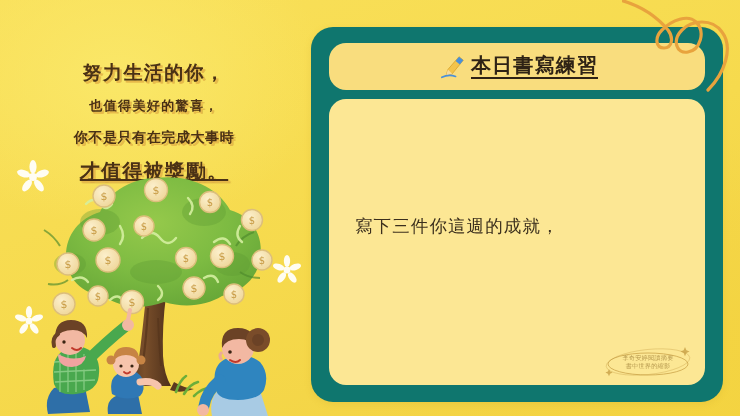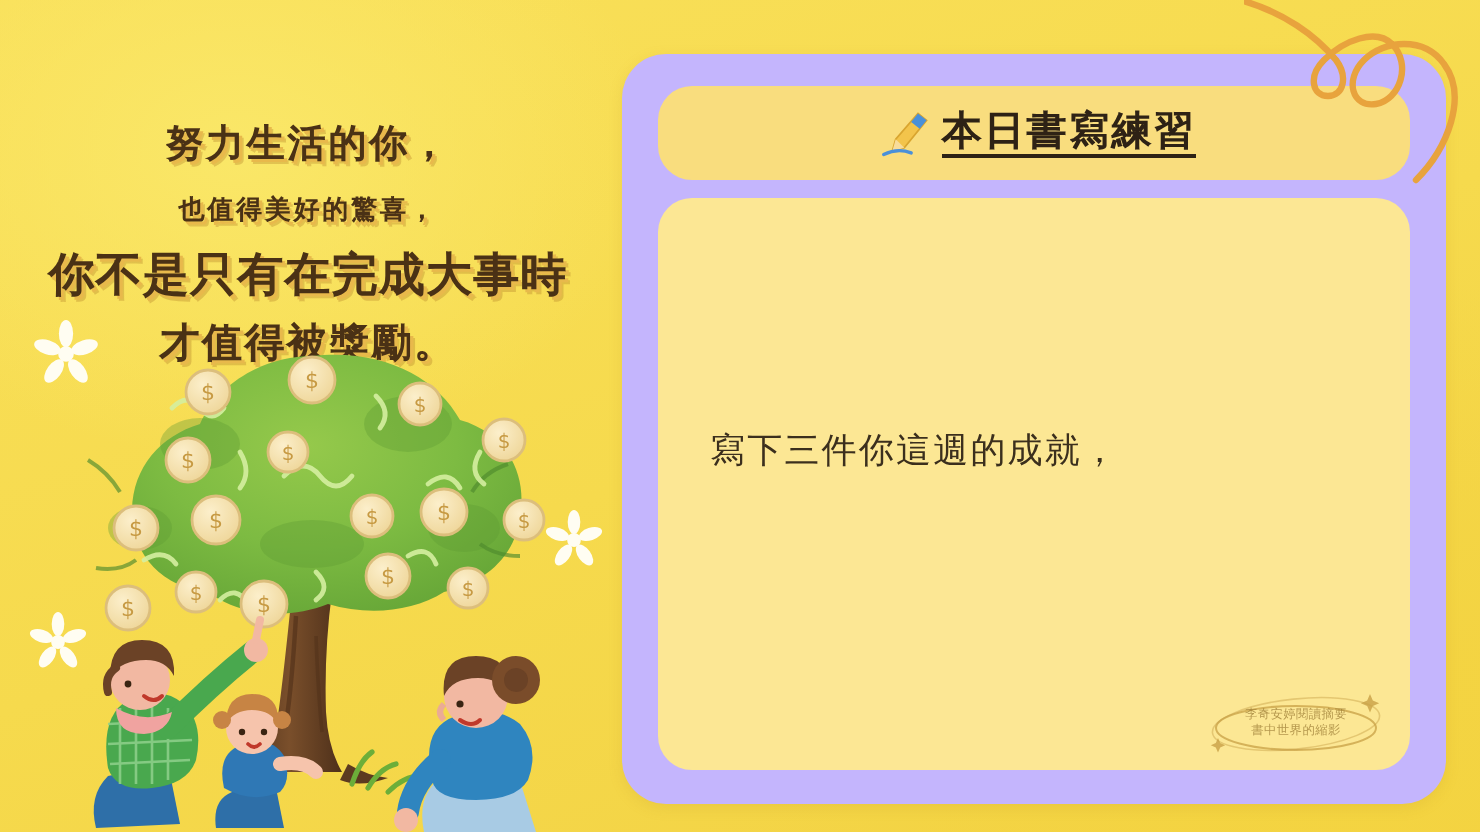--- a/index.html
+++ b/index.html
@@ -50,22 +50,22 @@
     line-height: 33px;
     letter-spacing: 1.4px;
     color: #4a3115;
     text-shadow:
       1.6px 1.6px 0 #e8b94b,
       2.4px 2.4px 0 rgba(180,130,40,0.35);
     white-space: nowrap;
   }
   .quote-line.l1 { font-size: 19px; }
   .quote-line.l2 { font-size: 13px; }
-  .quote-line.l3 { font-size: 23px; letter-spacing: 0.6px; }
-  .quote-line.l4 { font-size: 20px; letter-spacing: 1.2px; }
+  .quote-line.l3 { font-size: 14px; letter-spacing: 0.6px; font-family: Liberation Mono, monospace; }
+  .quote-line.l4 { font-size: 20px; letter-spacing: 1.2px; text-decoration: underline; }
 
   
   .illo {
     position: absolute;
     left: 8px;
     top: 168px;
     width: 296px;
     height: 248px;
   }
   .illo svg { display: block; width: 100%; height: 100%; }
@@ -77,21 +77,21 @@
   }
   .flower svg { display:block; width:100%; height:100%; }
 
   
   .card-outer {
     position: absolute;
     left: 311px;
     top: 27px;
     width: 412px;
     height: 375px;
-    background: #c4b5fd;
+    background: #0f766e;
     border-radius: 22px;
     box-shadow: 0 2px 7px rgba(190,150,40,0.18);
   }
   .card-header {
     position: absolute;
     left: 18px;
     top: 16px;
     width: 376px;
     height: 47px;
     background: #f9dd7e;

